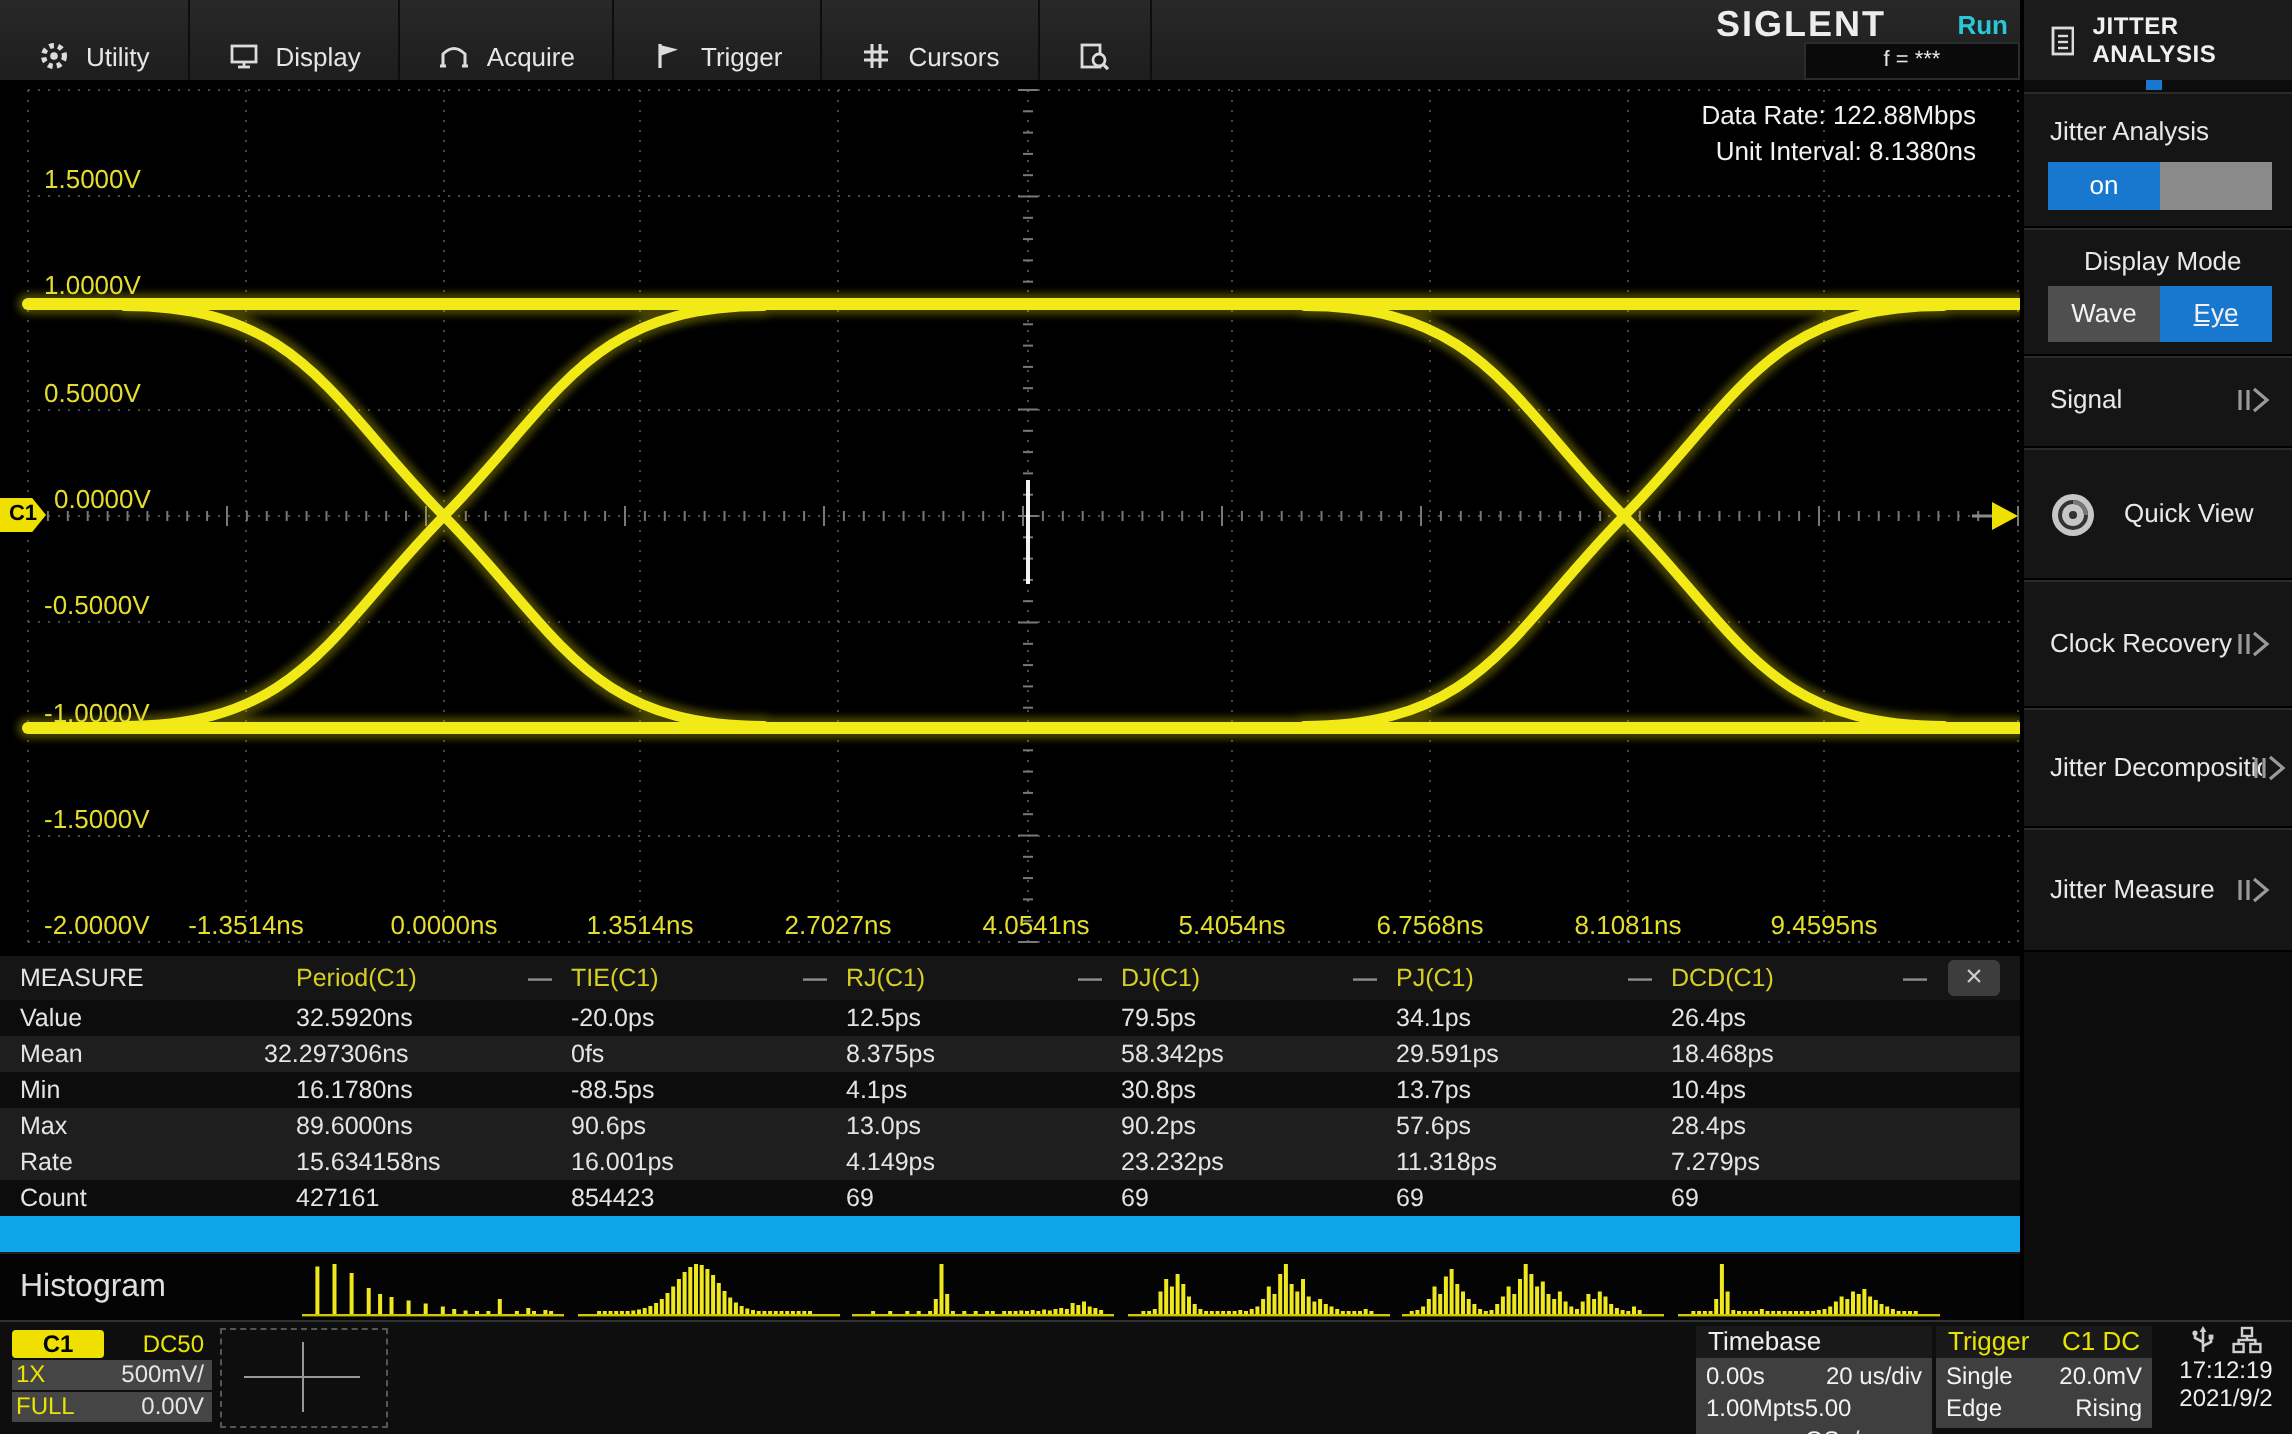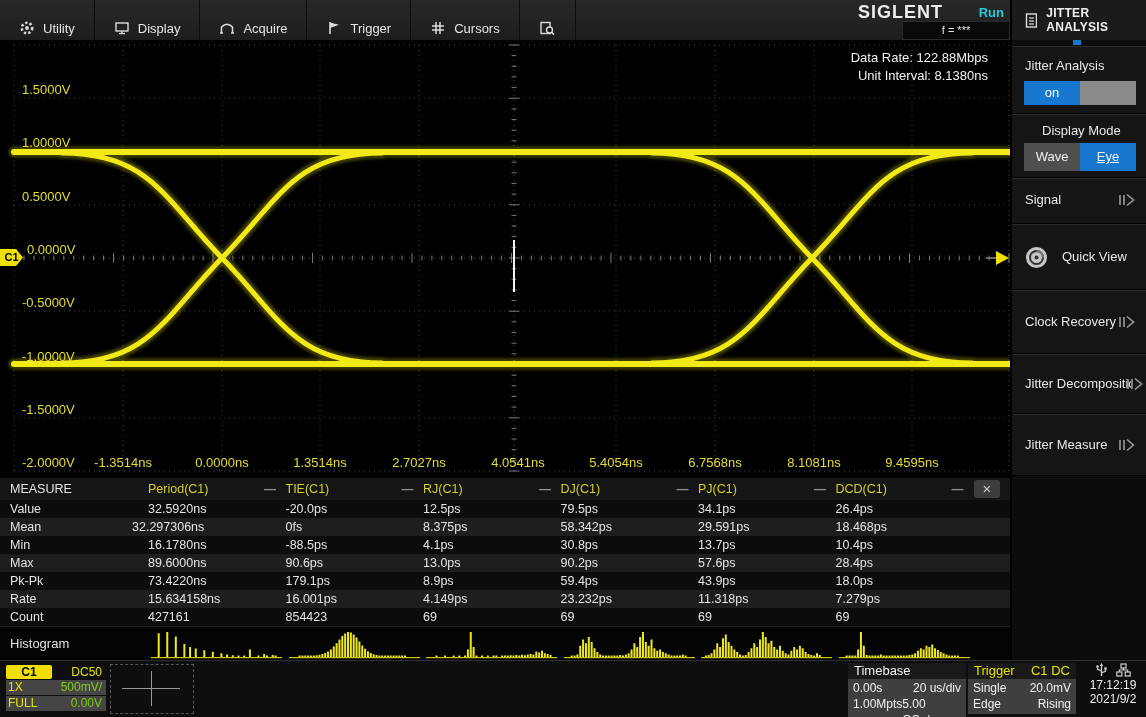--- a/index.html
+++ b/index.html
@@ -35,21 +35,21 @@
   .tcell{position:absolute;top:2px;white-space:nowrap;}
   .thead .tcell{top:4px;}
   .tlabel{left:10px;}
   .thname{color:#d6cf25;}
   .mbtn{position:absolute;color:#8f8f8f;font-weight:bold;font-size:12px;top:4px;cursor:default;}
   .tclose{position:absolute;right:10px;top:2px;width:26px;height:18px;background:#3d3d3d;border-radius:3px;
           color:#cccccc;font-size:15px;text-align:center;line-height:17px;cursor:default;}
 
   
   .histrow{position:absolute;left:0;top:626px;width:1010px;height:33px;background:#040404;border-top:1px solid #1e1e1e;}
-  .histlabel{position:absolute;left:10px;top:0;line-height:33px;color:#e0e0e0;font-size:13px;}
+  .histlabel{position:absolute;left:10px;top:0;line-height:33px;color:#e0e0e0;font-size:16px;}
   .histsvg{position:absolute;top:1px;}
 
   
   .sidebar{position:absolute;left:1010px;top:0;width:136px;height:660px;background:#0c0c0c;border-left:2px solid #000;}
   .sb-header{height:40px;background:#1b1b1b;display:flex;align-items:center;gap:9px;padding-left:13px;
              color:#f0f0f0;font-size:12px;font-weight:bold;letter-spacing:.3px;}
   .sb-tick{position:absolute;left:61px;top:40px;width:8px;height:5px;background:#1878d0;}
   .sb-sec{position:absolute;left:0;width:134px;background:#151515;border-top:1px solid #2b2b2b;border-bottom:1px solid #000;}
   .sb-lbl{color:#e8e8e8;font-size:13px;}
   .toggle{position:absolute;left:12px;width:112px;height:24px;display:flex;}
@@ -57,21 +57,21 @@
   .tg-off{width:56px;background:#8a8a8a;}
   .segbtn{position:absolute;width:56px;height:28px;font-size:13px;text-align:center;line-height:28px;color:#f2f2f2;}
   .chev{position:absolute;right:10px;}
 
   
   .bottombar{position:absolute;left:0;top:660px;width:1146px;height:57px;background:#0e0e0e;border-top:1px solid #303030;box-sizing:border-box;}
   .chbox{position:absolute;left:6px;top:4px;width:100px;height:46px;font-size:12px;}
   .chrow{position:relative;height:15px;margin-bottom:0;}
   .c1tag{position:absolute;left:0;top:0;width:46px;height:14px;background:#f0e000;color:#000;font-weight:bold;
          text-align:center;line-height:14px;border-radius:2px;}
-  .chyel{color:#e8e300;} .chwht{color:#84cc16;}
+  .chyel{color:#e8e300;} .chwht{color:#e5e5e5;}
   .chrow .rgt{position:absolute;right:4px;top:0;line-height:15px;}
   .chrow .lft{position:absolute;left:2px;top:0;line-height:15px;}
   .chrow.gray{background:#454545;}
   .trigpos{position:absolute;left:110px;top:3px;width:82px;height:48px;border:1px dashed #565656;}
   .tp-h{position:absolute;left:11px;top:23px;width:58px;height:1px;background:#989898;}
   .tp-v{position:absolute;left:40px;top:6px;width:1px;height:35px;background:#989898;}
   .infobox{position:absolute;top:2px;font-size:12px;}
   .ib-head{height:16px;line-height:16px;padding:0 6px;color:#f0f0f0;font-size:13px;background:#191919;display:flex;justify-content:space-between;}
   .ib-body{background:#3f3f3f;padding:1px 5px 2px 5px;}
   .ib-row{display:flex;justify-content:space-between;line-height:16px;color:#f2f2f2;}
@@ -383,29 +383,20 @@
       </div>
       <div class="trow alt">
         <span class="tcell tlabel">Max</span>
         <span class="tcell " style="left: 148px;">89.6000ns</span>
         <span class="tcell " style="left: 285.5px;">90.6ps</span>
         <span class="tcell " style="left: 423px;">13.0ps</span>
         <span class="tcell " style="left: 560.5px;">90.2ps</span>
         <span class="tcell " style="left: 698px;">57.6ps</span>
         <span class="tcell " style="left: 835.5px;">28.4ps</span>
       </div>
-      <div class="trow">
-        <span class="tcell tlabel">Pk-Pk</span>
-        <span class="tcell " style="left: 148px;">73.4220ns</span>
-        <span class="tcell " style="left: 285.5px;">179.1ps</span>
-        <span class="tcell " style="left: 423px;">8.9ps</span>
-        <span class="tcell " style="left: 560.5px;">59.4ps</span>
-        <span class="tcell " style="left: 698px;">43.9ps</span>
-        <span class="tcell " style="left: 835.5px;">18.0ps</span>
-      </div>
       <div class="trow alt">
         <span class="tcell tlabel">Rate</span>
         <span class="tcell " style="left: 148px;">15.634158ns</span>
         <span class="tcell " style="left: 285.5px;">16.001ps</span>
         <span class="tcell " style="left: 423px;">4.149ps</span>
         <span class="tcell " style="left: 560.5px;">23.232ps</span>
         <span class="tcell " style="left: 698px; text-align: center;">11.318ps</span>
         <span class="tcell " style="left: 835.5px;">7.279ps</span>
       </div>
       <div class="trow">

